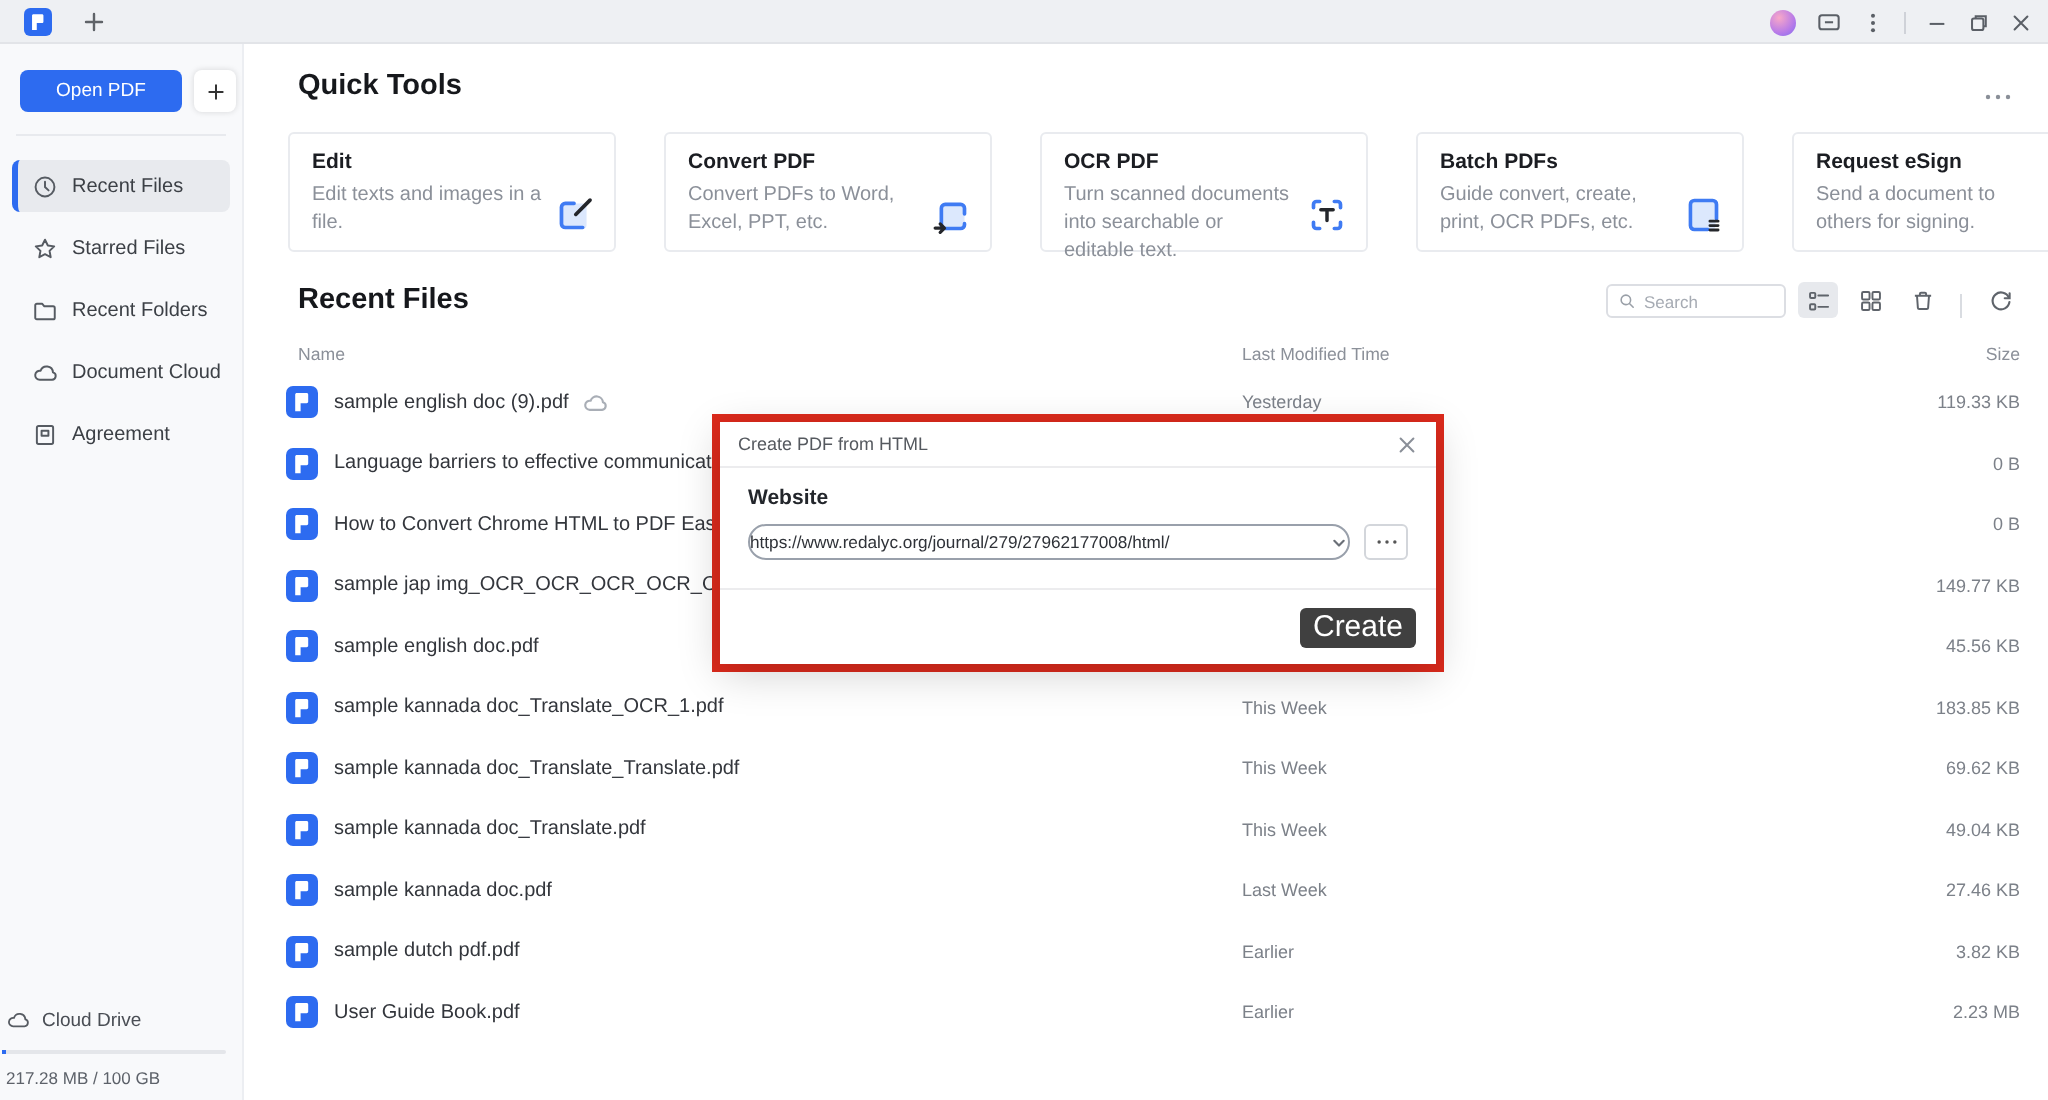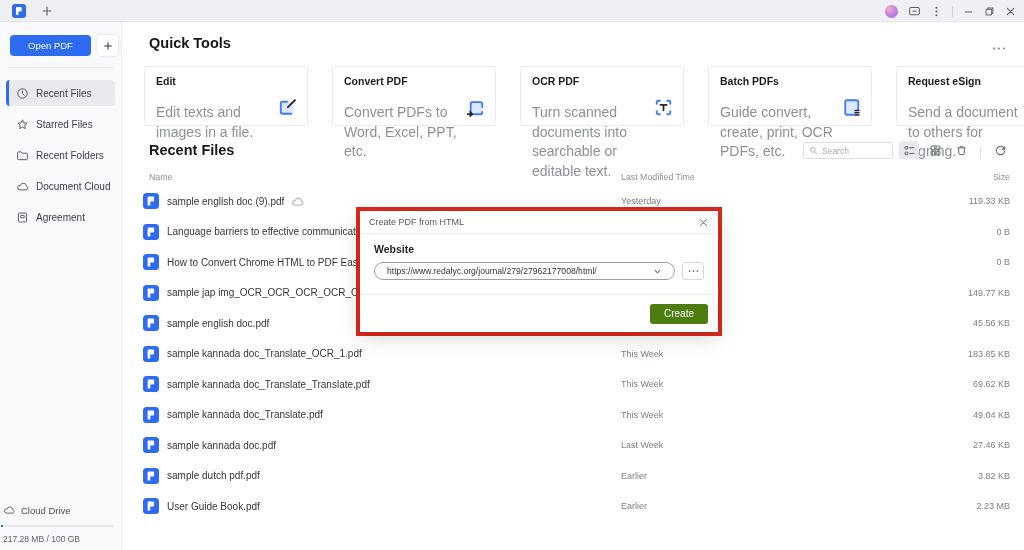--- a/index.html
+++ b/index.html
@@ -34,21 +34,21 @@
   .storage-fill { width:2%; height:100%; background:#2d6bf0; }
   .storage-text { font-size:8.5px; color:#5d626a; padding-left:2px; }
 
   
   .main { position:absolute; left:123px; top:22px; right:0; bottom:0; background:#fff; }
   .qt-title { position:absolute; left:26px; top:13px; font-size:14.5px; font-weight:bold; color:#16181c; }
   .qt-more { position:absolute; right:18px; top:24px; width:14px; height:5px; color:#8a8f98; cursor:pointer; }
   .cards { position:absolute; left:21px; top:44px; display:flex; gap:24px; }
   .qt-card { width:164px; height:60px; border:1px solid #e9ebef; border-radius:3px; position:relative; background:#fff; cursor:pointer; }
   .qt-card-title { position:absolute; left:11px; top:8px; font-size:10.5px; font-weight:bold; color:#1b1d22; }
-  .qt-card-desc { position:absolute; left:11px; top:24px; width:116px; font-size:14px; line-height:1.4; color:#8b9099;margin-top:12px; }
+  .qt-card-desc { position:absolute; left:11px; top:24px; width:116px; font-size:10px; line-height:1.4; color:#8b9099; }
   .qt-card-icon { position:absolute; right:6px; bottom:4px; width:27px; height:27px; }
 
   .rf-title { position:absolute; left:26px; top:120px; font-size:14.5px; font-weight:bold; color:#16181c; }
   .rf-tools { position:absolute; right:14px; top:119px; display:flex; align-items:flex-end; gap:6px; }
   .search-box { width:90px; height:17px; border:1px solid #dcdee3; border-radius:3px; display:flex; align-items:center; padding:0 5px; gap:4px; background:#fff; }
   .search-box .i { width:9px; height:9px; color:#9aa0a8; flex:none; }
   .search-input { border:none; outline:none; width:100%; font-size:8.5px; color:#333; background:transparent; font-family:inherit; }
   .search-input::placeholder { color:#a6abb3; }
   .view-btn { width:20px; height:18px; border:none; background:transparent; border-radius:3px; display:flex; align-items:center; justify-content:center; color:#5f646b; cursor:pointer; }
   .view-btn .i { width:13px; height:13px; }
@@ -71,27 +71,27 @@
 
   
   .dialog-wrap { position:absolute; left:356px; top:207px; border:4px solid #dc2a1c; z-index:10; }
   .dialog { width:358px; background:#fff; box-shadow:0 5px 20px rgba(0,0,0,.18); }
   .dlg-title-row { height:23px; display:flex; align-items:center; justify-content:space-between; padding:0 9px; border-bottom:1px solid #ececee; }
   .dlg-title { font-size:9px; color:#55595f; }
   .dlg-close { width:11px; height:11px; color:#8a8f98; background:none; border:none; padding:0; cursor:pointer; }
   .dlg-body { padding:9px 14px 14px; }
   .dlg-label { font-size:10.5px; font-weight:bold; color:#23262b; margin-bottom:7px; }
   .url-row { display:flex; align-items:center; gap:7px; }
-  .url-select { flex:1; height:18px; border:1px solid #99a0ab; border-radius:9px; display:flex; align-items:center; padding:0 12px; gap:4px; background:#fff; }
+  .url-select { flex:1; height:18px; border:1px solid #99a0ab; border-radius:9px; display:flex; align-items:center; padding:0 0; gap:4px; background:#fff; }
   .url-input { flex:1; border:none; outline:none; font-size:8.6px; color:#2f3238; background:transparent; font-family:inherit; }
   .chev { width:9px; height:9px; color:#6a6f77; flex:none; cursor:pointer; }
   .browse-btn { width:22px; height:18px; border:1px solid #d3d6db; border-radius:3px; background:#fff; display:flex; align-items:center; justify-content:center; color:#555; cursor:pointer; }
   .browse-btn .i { width:11px; height:4px; }
   .dlg-footer { height:38px; border-top:1px solid #ececee; display:flex; align-items:center; justify-content:flex-end; padding-right:10px; }
-  .create-btn { width:58px; height:20px; background:#4d7c0f; color:#fff; border:none; border-radius:3px; font-size:10px; font-family:inherit; cursor:pointer; }
+  .create-btn { width:58px; height:20px; background:#404040; color:#fff; border:none; border-radius:3px; font-size:15px; font-family:inherit; cursor:pointer; }
 </style>
 </head>
 <body>
 
 <div class="titlebar">
   <span class="tab-logo">
       <svg viewBox="0 0 16 16">
         <rect width="16" height="16" rx="3.5" fill="#2d6bf0"></rect>
         <path d="M4.6 12.6V4.3c0-.45.35-.8.8-.8h4.9c.45 0 .8.35.8.8v3.5c0 .45-.35.8-.8.8H7.3v4z" fill="#fff"></path>
       </svg>

